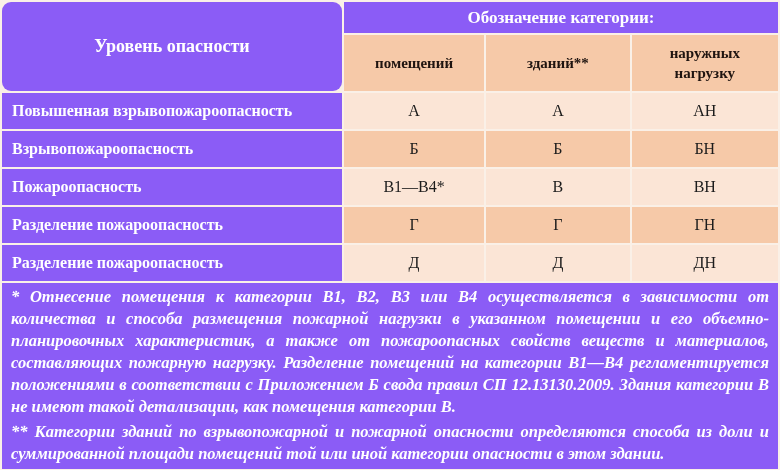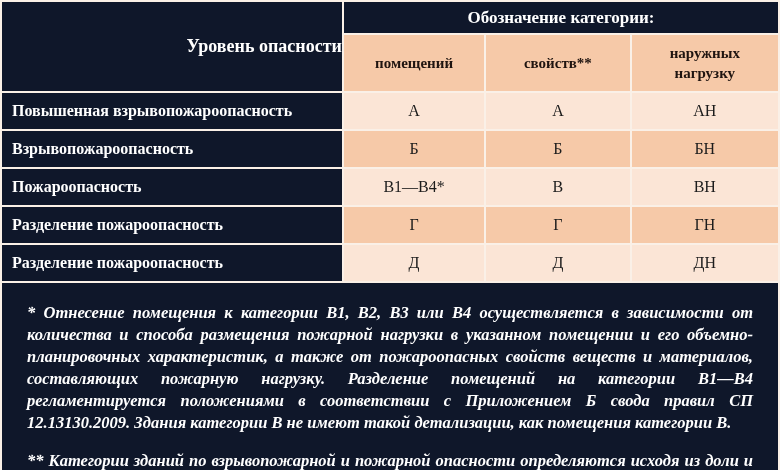--- a/index.html
+++ b/index.html
@@ -20,27 +20,28 @@
     background: #faf0e7; 
   }
   col.c-level   { width: 339px; }
   col.c-prem    { width: 140px; }
   col.c-build   { width: 143px; }
   col.c-out     { width: 146px; }
 
   th, td { padding: 0; vertical-align: middle; }
 
   .orange {
-    background: #0f172a;
+    background: #8b5cf6;
     color: #ffffff;
   }
   .hdr-level {
     font-size: 18px;
     font-weight: bold;
-    text-align: right;
+    text-align: center;
+    border-radius: 9px;
   }
   .hdr-cat {
     font-size: 17px;
     font-weight: bold;
     text-align: center;
     height: 31px;
   }
   tr.subhead { height: 56px; padding-left: 9px; }
   th.sub {
     background: #f6c9a8;
@@ -65,21 +66,21 @@
     text-align: center;
   }
   .band-light { background: #fbe5d6; }
   .band-dark  { background: #f6c9a8; }
 
   td.footnotes {
     padding: 3px 9px 4px 9px;
     vertical-align: top;
   }
   td.footnotes p {
-    margin: 16px;
+    margin: 0;
     font-size: 16.5px;
     line-height: 22px;
     font-style: italic;
     font-weight: bold;
     color: #ffffff;
     text-align: justify;
   }
   td.footnotes p + p { margin-top: 3px; }
 </style>
 </head>
@@ -92,21 +93,21 @@
       <col class="c-build">
       <col class="c-out">
   </colgroup>
   <tbody>
     <tr>
       <th class="orange hdr-level" rowspan="2">Уровень опасности</th>
       <th class="orange hdr-cat" colspan="3">Обозначение категории:</th>
     </tr>
     <tr class="subhead">
       <th class="sub">помещений</th>
-      <th class="sub">свойств**</th>
+      <th class="sub">зданий**</th>
       <th class="sub">наружных нагрузку</th>
     </tr>
 
     <tr class="datarow">
       <td class="orange rowlabel">Повышенная взрывопожароопасность</td>
       <td class="val band-light">А</td>
       <td class="val band-light">А</td>
       <td class="val band-light">АН</td>
     </tr>
 
@@ -134,17 +135,17 @@
     <tr class="datarow">
       <td class="orange rowlabel">Разделение пожароопасность</td>
       <td class="val band-light">Д</td>
       <td class="val band-light">Д</td>
       <td class="val band-light">ДН</td>
     </tr>
 
     <tr>
       <td class="orange footnotes" colspan="4">
         <p>* Отнесение помещения к категории В1, В2, В3 или В4 осуществляется в зависимости от количества и способа размещения пожарной нагрузки в указанном помещении и его объемно-планировочных характеристик, а также от пожароопасных свойств веществ и материалов, составляющих пожарную нагрузку. Разделение помещений на категории В1—В4 регламентируется положениями в соответствии с Приложением Б свода правил СП 12.13130.2009. Здания категории В не имеют такой детализации, как помещения категории В.</p>
-        <p>** Категории зданий по взрывопожарной и пожарной опасности определяются исходя из доли и суммированной площади помещений той или иной категории опасности в этом здании.</p>
+        <p>** Категории зданий по взрывопожарной и пожарной опасности определяются способа из доли и суммированной площади помещений той или иной категории опасности в этом здании.</p>
       </td>
     </tr>
   </tbody>
 </table>
 
 </body></html>

